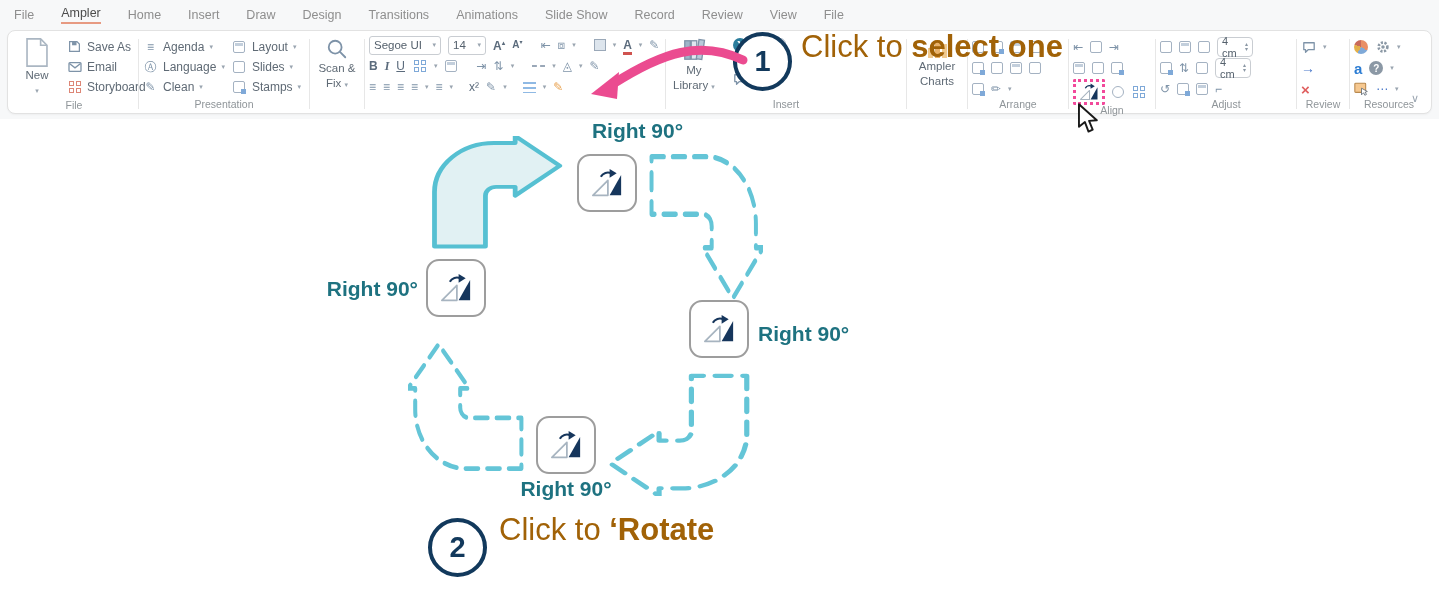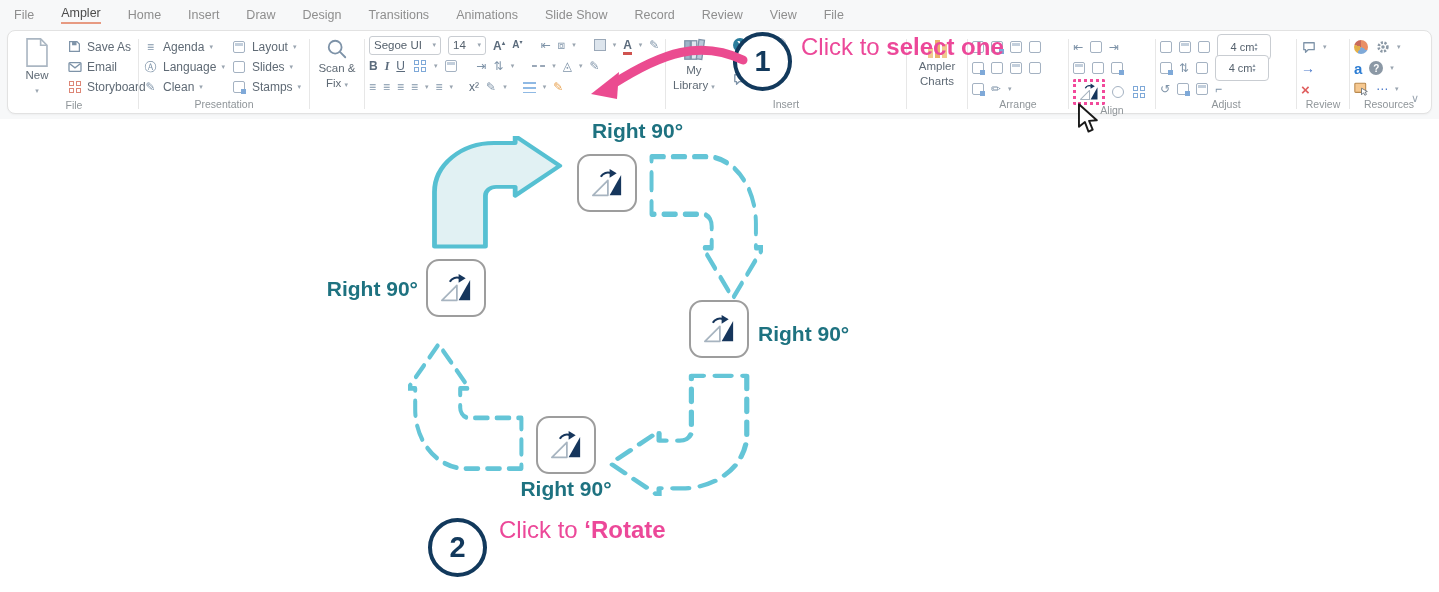--- a/index.html
+++ b/index.html
@@ -36,42 +36,42 @@
   .cA{font-weight:bold;font-size:12px;color:#5b6b7c;line-height:1}
   .cA u{text-decoration:none;border-bottom:3px solid #d0534f;padding-bottom:0}
   .grid4{width:12px;height:12px;display:grid;grid-template-columns:1fr 1fr;grid-template-rows:1fr 1fr;gap:2px}
   .grid4 i{border:1.5px solid currentColor;box-sizing:border-box}
   .g-red{color:#dd8676}.g-blue{color:#7fa9d8}
   .gico{width:12px;height:12px;border:1.5px solid #a4b2c2;border-radius:2px;box-sizing:border-box;position:relative}
   .gico.acc::after{content:"";position:absolute;right:-2px;bottom:-2px;width:5px;height:5px;background:#7fa9d8}
   .gico.bar::after{content:"";position:absolute;left:1px;top:1px;right:1px;height:3px;background:#c3cfdc}
   .fbox{height:19px;border:1px solid #c9cdd2;border-radius:3px;background:#fff;display:flex;
         align-items:center;justify-content:space-between;padding:0 4px;font-size:11.5px;color:#55616d;box-sizing:border-box}
-  .spin{width:54px;height:20px;border:1px solid #c9cdd2;border-radius:4px;background:#fff;display:flex;
-        align-items:center;padding:12px 4px;font-size:11px;color:#55616d;box-sizing:border-box;justify-content:center}
+  .spin{width:36px;height:20px;border:1px solid #c9cdd2;border-radius:4px;background:#fff;display:flex;
+        align-items:center;padding:6px 4px;font-size:11px;color:#55616d;box-sizing:border-box;justify-content:center}
   .spin .ud{display:flex;flex-direction:column;font-size:6px;color:#8b98a5;line-height:5px}
   .fmt3{display:flex;flex-direction:column;gap:3px}
   .b{font-weight:bold}.i{font-style:italic}.u{text-decoration:underline}
   .glyph{font-size:12px;color:#7e93a8;line-height:1}
   .circ-ic{width:14px;height:14px;border-radius:50%;background:#2a7d9c;color:#fff;font-size:9px;font-weight:bold;
            display:inline-flex;align-items:center;justify-content:center}
   .collapse{position:absolute;right:12px;bottom:8px;color:#9aa5b0;font-size:11px}
 
   
   .hl{position:relative;border:3px dotted #f2499b;border-radius:2px;padding:1px 2px;display:inline-flex}
   .cursor-svg{position:absolute;left:0px;top:21px;width:25px;height:31px;z-index:40}
 
   
   .shape-box{position:absolute;width:60px;height:58px;background:#fff;border:2px solid #9d9d9d;border-radius:13px;
              box-sizing:border-box;display:flex;align-items:center;justify-content:center}
   .r90{position:absolute;font-size:21px;font-weight:bold;color:#1e7280;white-space:nowrap}
   .stepcircle{position:absolute;width:59px;height:59px;border-radius:50%;background:#fff;border:4.5px solid #12395c;
               box-sizing:border-box;display:flex;align-items:center;justify-content:center;
               font-size:29px;font-weight:bold;color:#12395c;z-index:30}
-  .steptext{position:absolute;font-size:24px;line-height:35px;color:#ec4899;z-index:30;white-space:nowrap}
+  .steptext{position:absolute;font-size:31px;line-height:35px;color:#a16207;z-index:30;white-space:nowrap}
   .steptext .bold{font-weight:bold}
   .overlay{position:absolute;z-index:30}
 </style>
 </head>
 <body>
 
 <svg width="0" height="0" style="position:absolute" aria-hidden="true">
   <defs>
     <symbol id="bent" viewBox="0 0 130 130">
       <path d="M8 126 V64 A56 56 0 0 1 64 8 H84 V0 L126 34 L84 68 V58 H66 A10 10 0 0 0 56 68 V126 Z"></path>

